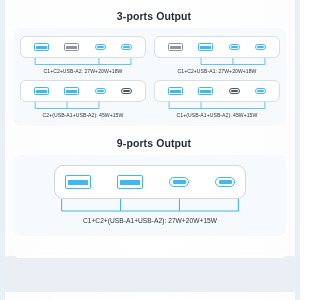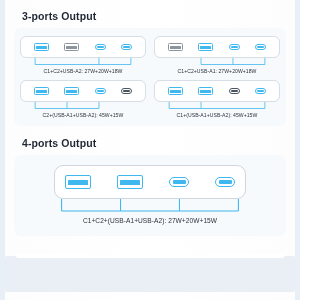--- a/index.html
+++ b/index.html
@@ -32,20 +32,21 @@
     padding: 10px 14px 0 14px;
   }
 
   
   .section-title {
     font-size: 10.5px;
     font-weight: 700;
     color: #1f2733;
     letter-spacing: 0.1px;
     margin: 0 0 6px 8px;
+    text-align: center;
   }
 
   
   .group-card {
     background: #f7fafd;
     border-radius: 7px;
     padding: 8px 6px 8px 6px;
   }
 
   .group-card.four {
@@ -295,21 +296,21 @@
             </div>
             <div class="caption">C1+(USB-A1+USB-A2): 45W+15W</div>
           </div>
       </div>
 
     </div>
   </div>
 
   <div class="gap-between-sections"></div>
 
-  <h2 class="section-title">4-ports Output</h2>
+  <h2 class="section-title">9-ports Output</h2>
 
   <div class="group-card four">
     <div class="rows">
       <div class="row">
         <div class="cell">
             <div class="device big">
               <div class="port usba on"></div>
               <div class="port usba on"></div>
               <div class="port usbc on"></div>
               <div class="port usbc on"></div>

